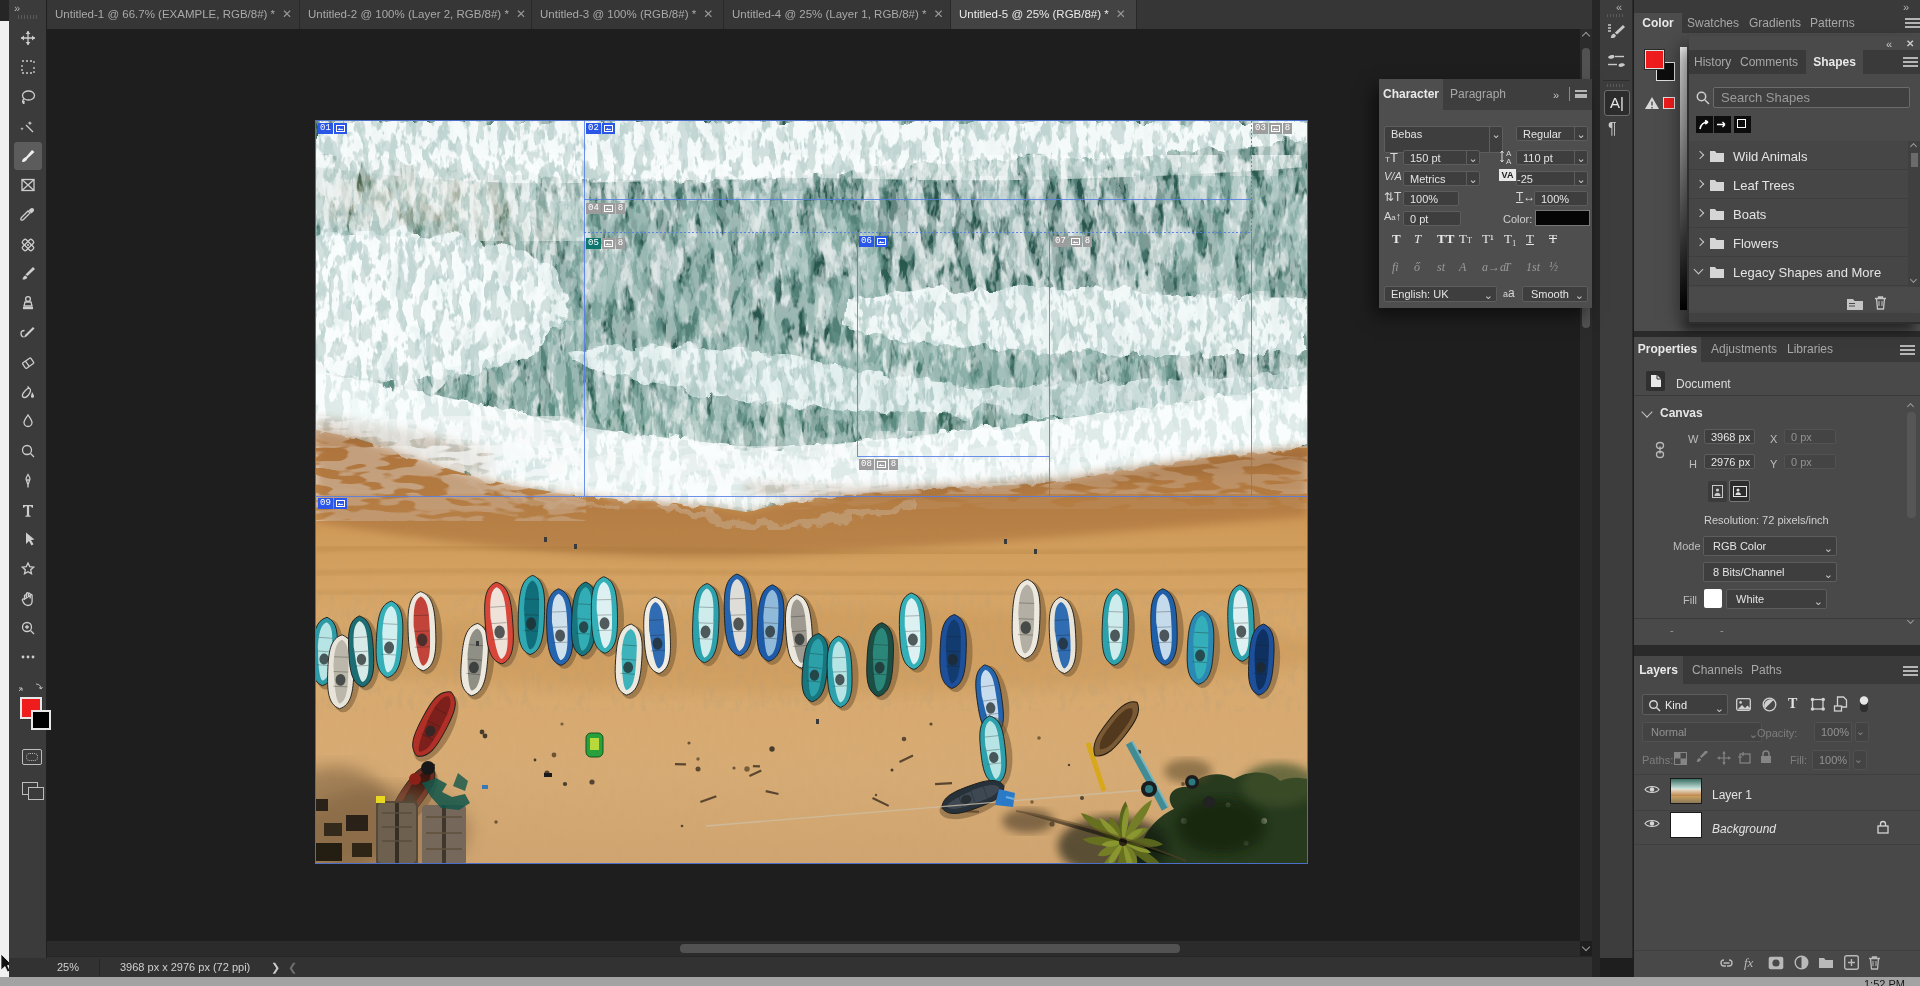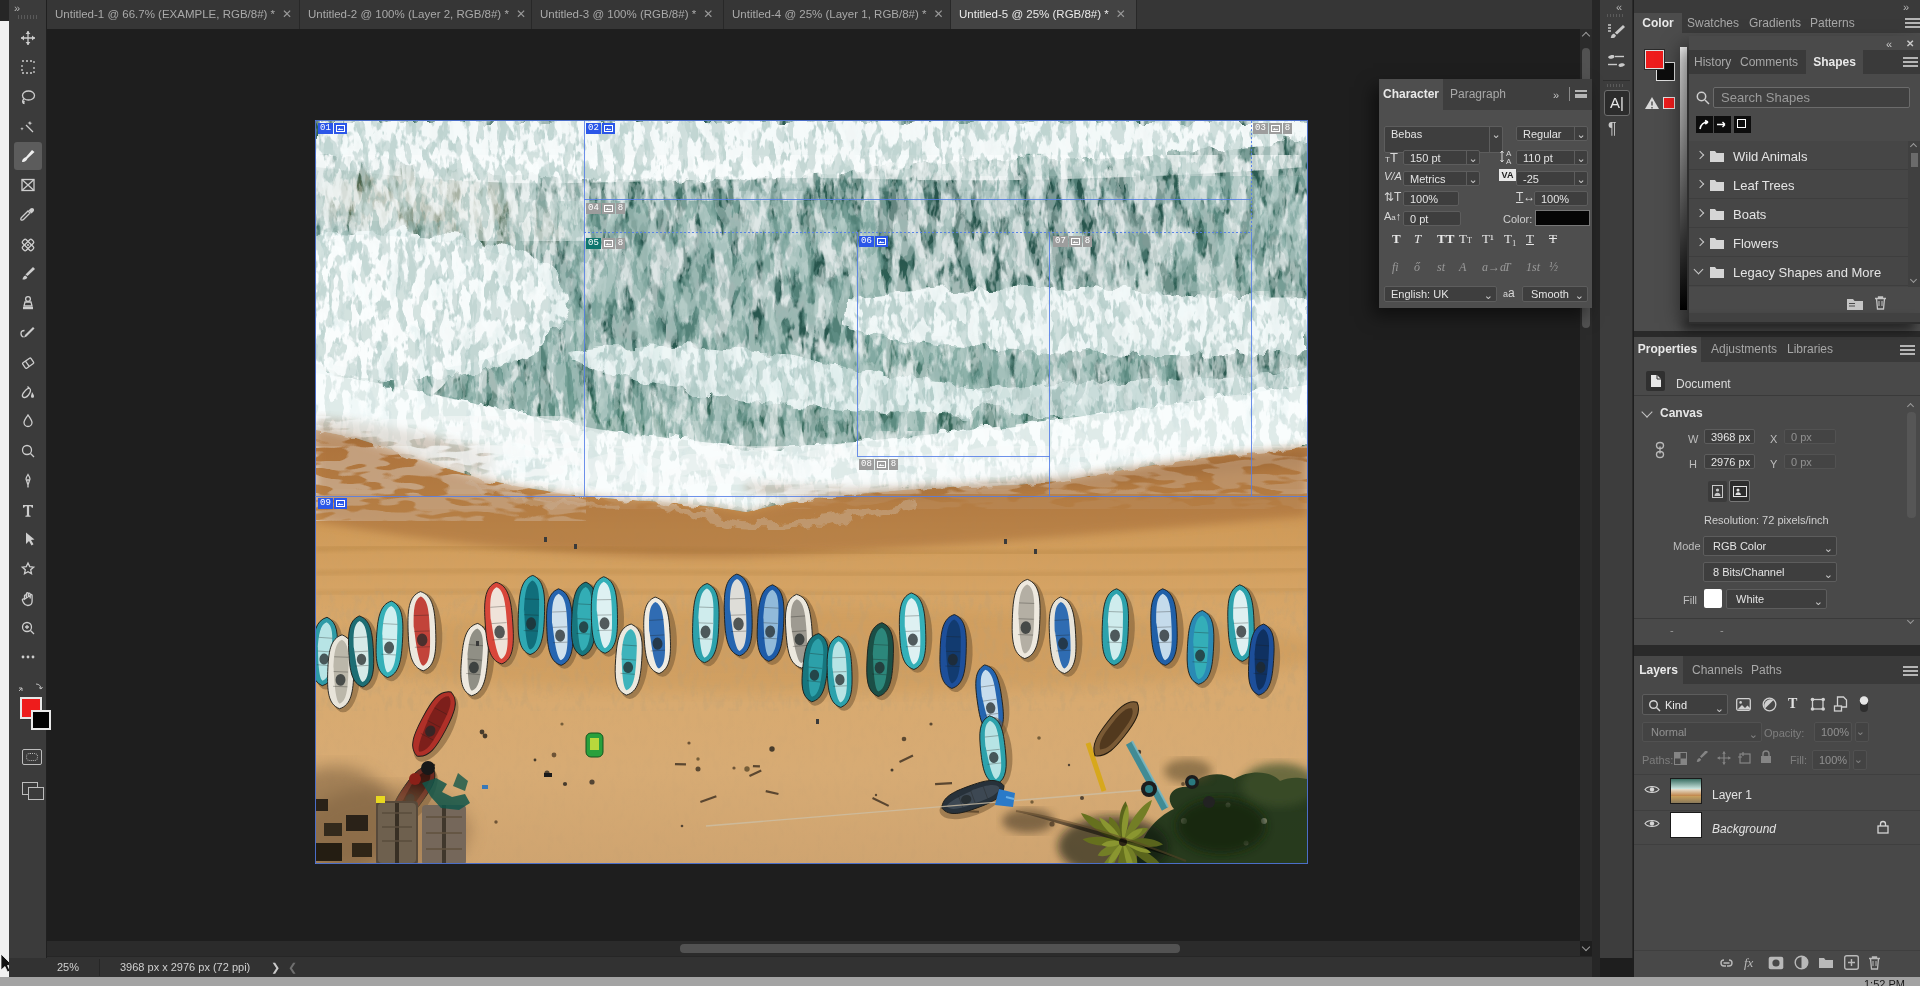--- a/index.html
+++ b/index.html
@@ -952,21 +952,21 @@
     </svg>
 <svg class="abs" style="left:199px;top:12px" width="15" height="16">
       <path d="M4.5 1 h6 l3 3 v7 h-9 Z" fill="none" stroke="#d0d0d0" stroke-width="1.3"></path>
       <rect x="1.5" y="10" width="7" height="5" fill="#484848" stroke="#d0d0d0" stroke-width="1.3"></rect>
     </svg>
 <svg class="abs" style="left:223px;top:11px" width="14" height="18">
       <rect x="3" y="4" width="8" height="13" rx="4" fill="#2e2e2e"></rect>
       <circle cx="7" cy="5.5" r="4.2" fill="#e6e6e6"></circle>
     </svg>
 <div class="field dim" style="left:8px;top:38px;width:120px;height:20px;line-height:19px;padding-left:8px">Normal<span class="chev" style="top:2px">⌄</span></div>
-<div class="abs lbl dim" style="left:130px;top:43px">Opacity:</div>
+<div class="abs lbl dim" style="left:123px;top:43px">Opacity:</div>
 <div class="field dim" style="left:180px;top:38px;width:38px;height:20px;line-height:19px;padding-left:6px">100%</div>
 <div class="field dim" style="left:221px;top:38px;width:14px;height:20px">
       <span class="chev" style="top:2px;right:3px">⌄</span>
     </div>
 <div class="abs lbl dim" style="left:8px;top:70px">Paths:</div>
 <svg class="abs dim" style="left:40px;top:68px" width="13" height="13">
       <rect x="0.5" y="0.5" width="12" height="12" fill="none" stroke="#d0d0d0"></rect>
       <rect x="0.5" y="0.5" width="6" height="6" fill="#d0d0d0"></rect>
       <rect x="6.5" y="6.5" width="6" height="6" fill="#d0d0d0"></rect>
     </svg>
@@ -1123,21 +1123,21 @@
 <div class="field" style="left:24px;top:71px;width:77px;height:15px;line-height:14px;padding-left:6px">150 pt<span style="position:absolute;right:0;top:0;width:13px;height:100%;border-left:1px solid #5d5d5d;text-align:center;color:#cacaca">⌄</span></div>
 <svg class="abs" style="left:121px;top:69px" width="16" height="17">
       <path d="M2 3 v11 M2 3 l-1.5 2 M2 3 l1.5 2 M2 14 l-1.5-2 M2 14 l1.5-2" stroke="#d8d8d8" fill="none"></path>
       <text x="6" y="8" fill="#d8d8d8" font-size="8" font-family="Liberation Sans">A</text>
       <text x="6" y="16" fill="#d8d8d8" font-size="8" font-family="Liberation Sans">A</text>
     </svg>
 <div class="field" style="left:137px;top:71px;width:72px;height:15px;line-height:14px;padding-left:6px">110 pt<span style="position:absolute;right:0;top:0;width:13px;height:100%;border-left:1px solid #5d5d5d;text-align:center;color:#cacaca">⌄</span></div>
 <div class="abs" style="left:5px;top:91px;color:#d8d8d8;font-size:11px;font-style:italic">V/A</div>
 <div class="field" style="left:24px;top:92px;width:77px;height:15px;line-height:14px;padding-left:6px">Metrics<span style="position:absolute;right:0;top:0;width:13px;height:100%;border-left:1px solid #5d5d5d;text-align:center;color:#cacaca">⌄</span></div>
 <div class="abs" style="left:120px;top:90px;width:17px;height:12px;background:#e8e8e8;color:#222;font-size:9px;font-weight:bold;text-align:center;line-height:12px">VA</div>
-<div class="field" style="left:137px;top:92px;width:72px;height:15px;line-height:14px;padding-left:6px">-25<span style="position:absolute;right:0;top:0;width:13px;height:100%;border-left:1px solid #5d5d5d;text-align:center;color:#cacaca">⌄</span></div>
+<div class="field" style="left:137px;top:92px;width:72px;height:15px;line-height:14px;">-25<span style="position:absolute;right:0;top:0;width:13px;height:100%;border-left:1px solid #5d5d5d;text-align:center;color:#cacaca">⌄</span></div>
 <div class="abs" style="left:5px;top:111px;color:#d8d8d8;font-size:12px">⇅T</div>
 <div class="field" style="left:24px;top:112px;width:56px;height:15px;line-height:14px;padding-left:6px">100%</div>
 <div class="abs" style="left:137px;top:111px;color:#d8d8d8;font-size:12px"><u>T</u>↔</div>
 <div class="field" style="left:155px;top:112px;width:54px;height:15px;line-height:14px;padding-left:6px">100%</div>
 <div class="abs" style="left:5px;top:131px;color:#d8d8d8;font-size:11px">A<span style="font-size:8px">a</span>↑</div>
 <div class="field" style="left:24px;top:132px;width:58px;height:15px;line-height:14px;padding-left:6px">0 pt</div>
 <div class="abs" style="left:124px;top:134px;color:#cfcfcf;font-size:11px">Color:</div>
 <div class="abs" style="left:156px;top:131px;width:55px;height:16px;background:#050505;border:1px solid #777"></div>
 <div class="abs" style="left:13px;top:152px;color:#e8e8e8;font-size:13px;font-family:'Liberation Serif',serif"><b>T</b></div>
 <div class="abs" style="left:35px;top:152px;color:#e8e8e8;font-size:13px;font-family:'Liberation Serif',serif"><i>T</i></div>

